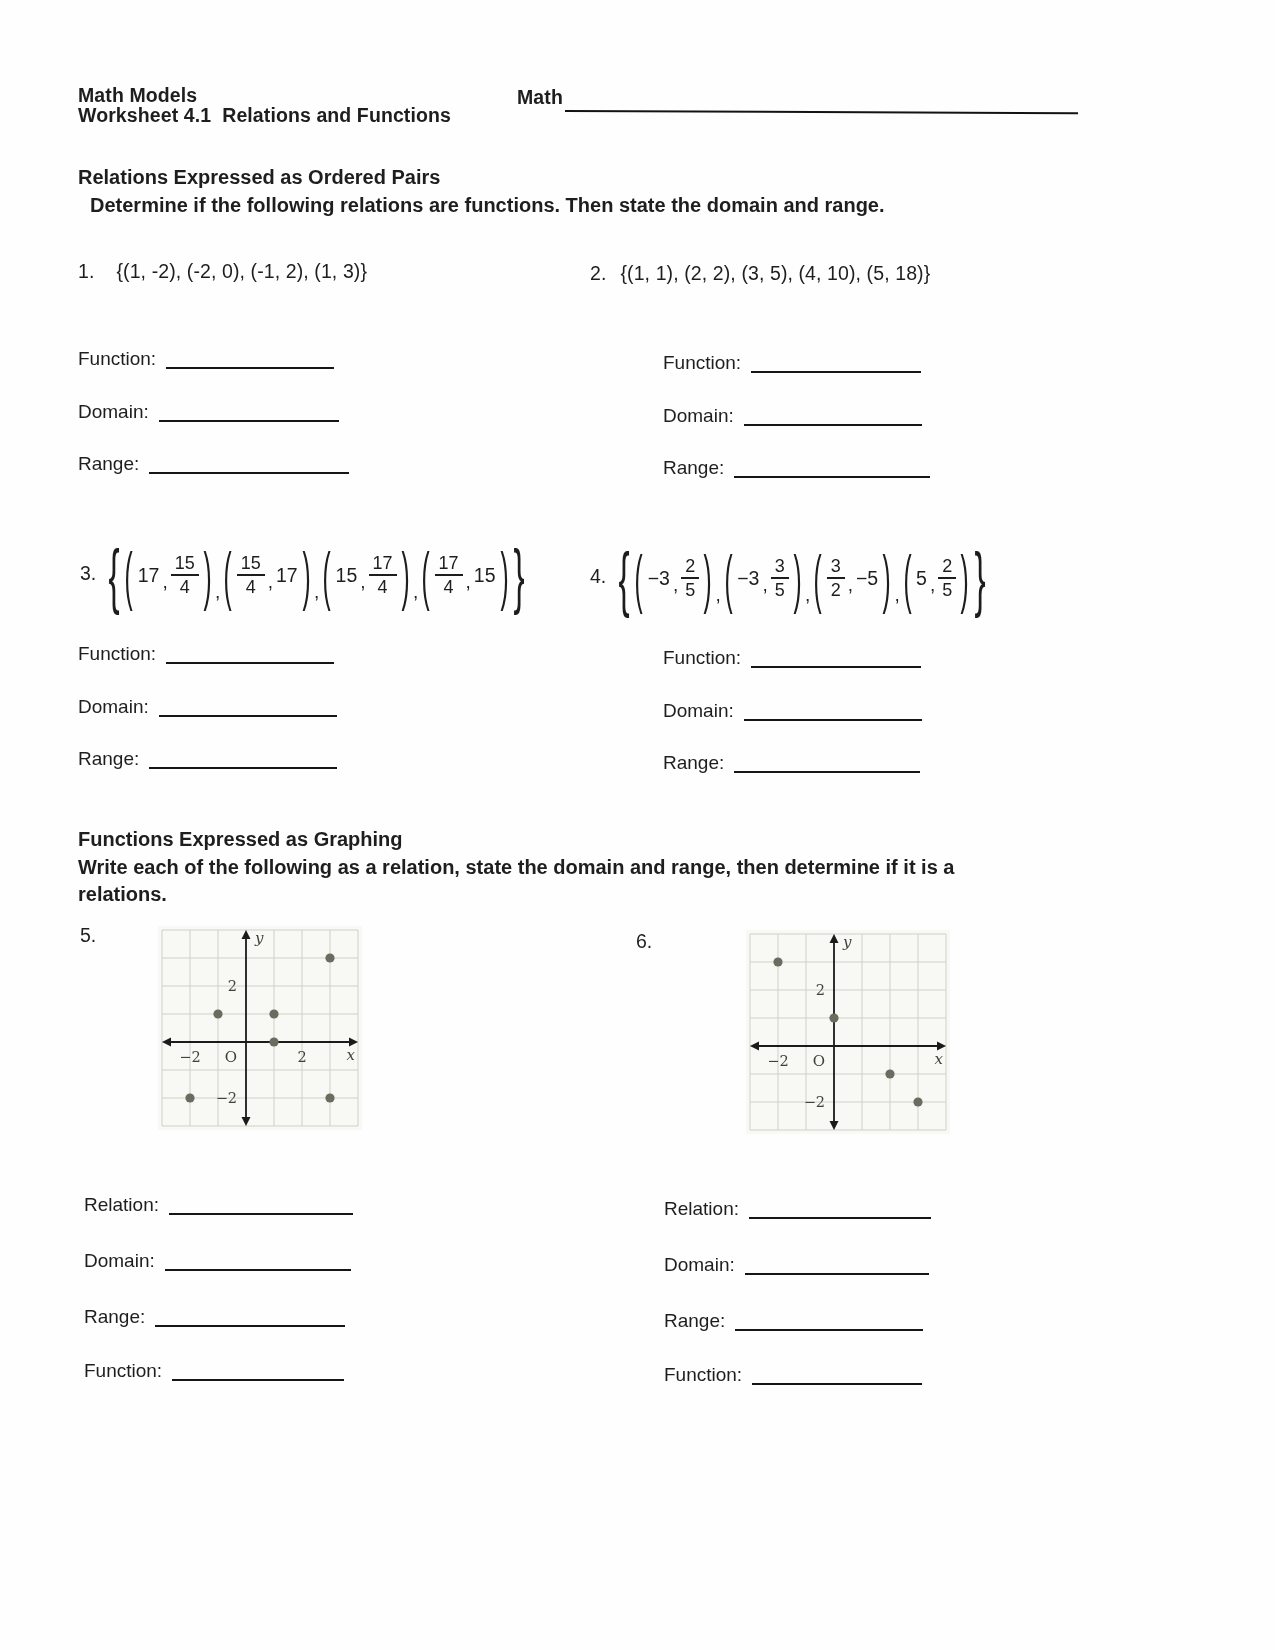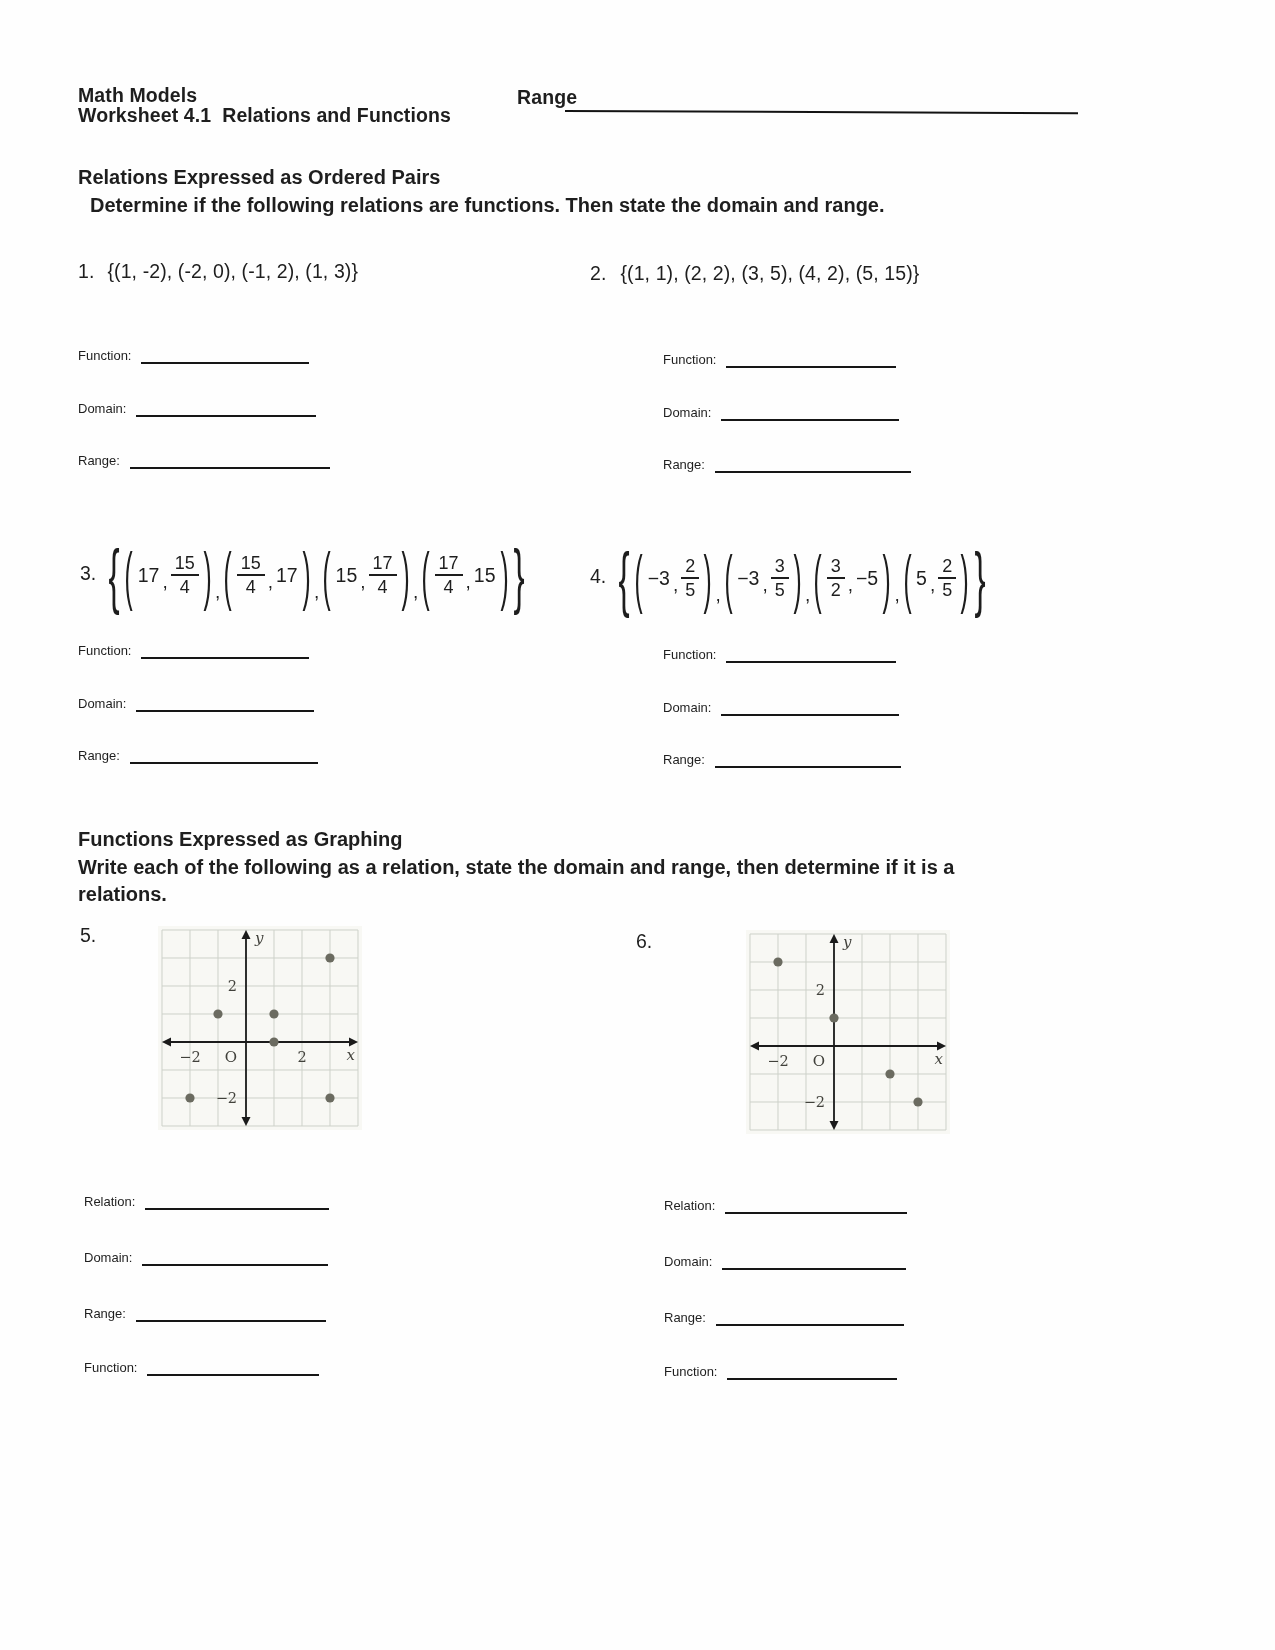--- a/index.html
+++ b/index.html
@@ -6,21 +6,21 @@
   .page{position:relative;width:1275px;height:1650px;margin:0 auto;background:#fefefe;
         font-family:"Liberation Sans",sans-serif;color:#1e1e1e;overflow:hidden;}
   .abs{position:absolute;white-space:pre;}
   .b{font-weight:bold;}
   .t{font-size:19.5px;letter-spacing:0.1px;}
   .h{font-size:20px;}
   .probnum{font-size:19.5px;}
   .blankline{display:inline-block;height:0;border-bottom:2px solid #161616;
              margin-left:10px;transform:translateY(4px);}
   .nameline{position:absolute;height:0;border-bottom:2px solid #131313;transform:rotate(0.25deg);transform-origin:left center;}
-  .answer{font-size:13px;}
+  .answer{font-size:19px;}
   
   .fracset{display:inline-flex;align-items:center;height:78px;}
   .pair{display:inline-flex;align-items:center;}
   .paren{display:inline-block;font-size:34px;line-height:1;transform:scaleY(1.9) scaleX(0.72);
          margin:0 1px;color:#1d1d1d;}
   .brace{display:inline-block;font-size:37px;line-height:1;transform:scaleY(1.95) scaleX(0.9);
          margin:0 2px;color:#1d1d1d;}
   .whole{font-size:19.5px;padding:0 2px;}
   .frac{display:inline-flex;flex-direction:column;align-items:center;margin:0 2px;
         font-size:18px;line-height:1.12;}
@@ -29,29 +29,29 @@
   .ecomma{font-size:19px;transform:translateY(7px);margin:0 1px;}
   .pcomma{font-size:19px;transform:translateY(17px);margin:0 1px;}
   svg text{font-family:"DejaVu Serif",serif;fill:#41413b;}
 </style>
 </head>
 <body>
 
 <div class="page">
 
   <div class="abs t b" style="left:78px;top:84px">Math Models</div>
-  <div class="abs t b" style="left:517px;top:86px">Range</div>
+  <div class="abs t b" style="left:517px;top:86px">Math</div>
   <div class="nameline" style="left:565px;top:110px;width:513px"></div>
   <div class="abs t b" style="left:78px;top:104px">Worksheet 4.1  Relations and Functions</div>
 
   <div class="abs h b" style="left:78px;top:166px">Relations Expressed as Ordered Pairs</div>
   <div class="abs h b" style="left:90px;top:194px">Determine if the following relations are functions. Then state the domain and range.</div>
 
-  <div class="abs t" style="left:78px;top:260px"><span class="probnum">1.</span><span style="margin-left:13px">{(1, -2), (-2, 0), (-1, 2), (1, 3)}</span></div>
-  <div class="abs t" style="left:590px;top:262px"><span class="probnum">2.</span><span style="margin-left:14px">{(1, 1), (2, 2), (3, 5), (4, 2), (5, 15)}</span></div>
+  <div class="abs t" style="left:78px;top:260px"><span class="probnum">1.</span><span style="margin-left:22px">{(1, -2), (-2, 0), (-1, 2), (1, 3)}</span></div>
+  <div class="abs t" style="left:590px;top:262px"><span class="probnum">2.</span><span style="margin-left:14px">{(1, 1), (2, 2), (3, 5), (4, 10), (5, 18)}</span></div>
 
   <div class="abs answer" style="left:78px;top:348px"><span>Function:</span><span class="blankline" style="width:168px"></span></div>
   <div class="abs answer" style="left:78px;top:401px"><span>Domain:</span><span class="blankline" style="width:180px"></span></div>
   <div class="abs answer" style="left:78px;top:453px"><span>Range:</span><span class="blankline" style="width:200px"></span></div>
 
   <div class="abs answer" style="left:663px;top:352px"><span>Function:</span><span class="blankline" style="width:170px"></span></div>
   <div class="abs answer" style="left:663px;top:405px"><span>Domain:</span><span class="blankline" style="width:178px"></span></div>
   <div class="abs answer" style="left:663px;top:457px"><span>Range:</span><span class="blankline" style="width:196px"></span></div>
 
   <div class="abs probnum" style="left:80px;top:562px">3.</div>

